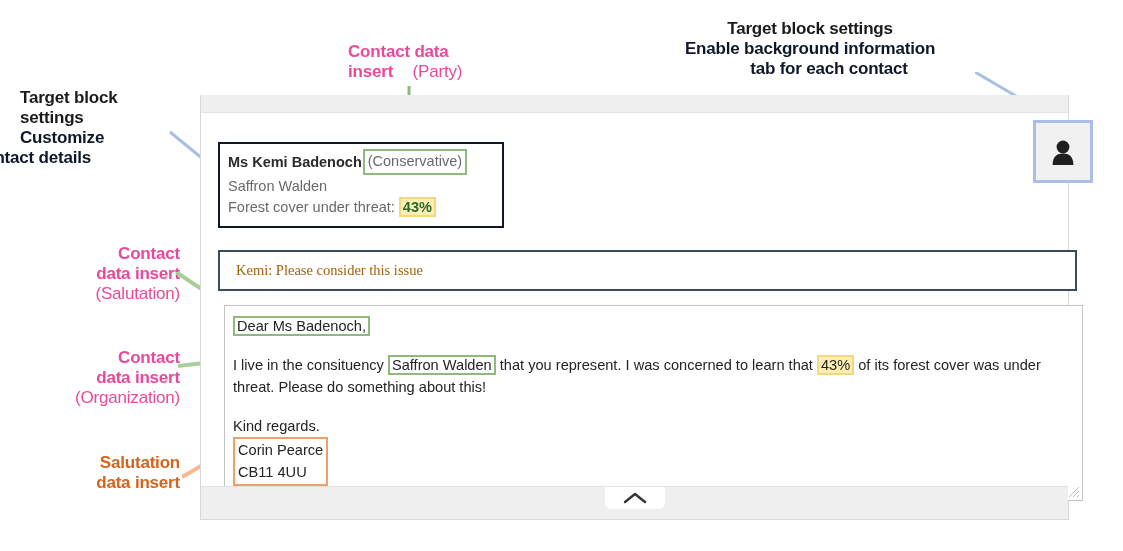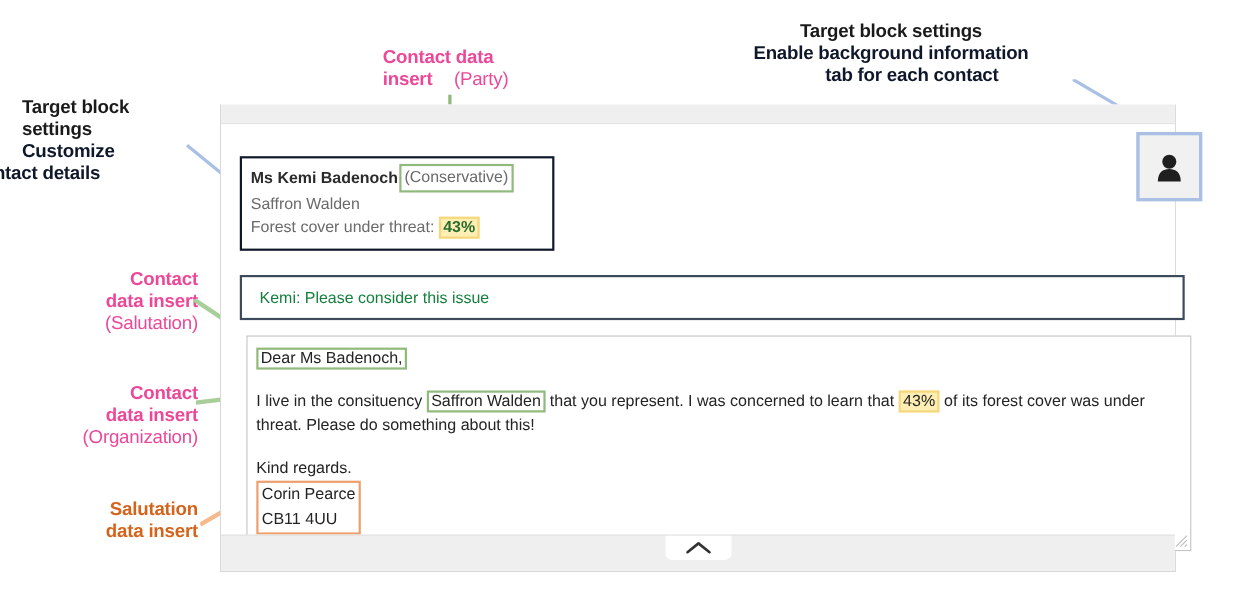--- a/index.html
+++ b/index.html
@@ -110,22 +110,22 @@
   
   #subject-field {
     position:absolute;
     left:17px; top:137px;
     width:859px; height:41px;
     border:2px solid #3c4a5c;
     background:#ffffff;
     display:flex; align-items:center;
     padding-left:16px;
     font-size:14.5px;
-    color:#15803d;
-    font-family:Liberation Sans, sans-serif;
+    color:#a16207;
+    font-family:Liberation Serif, serif;
   }
 
   
   #message-body {
     position:absolute;
     left:23px; top:192px;
     width:859px; height:196px;
     border:1px solid #c4c4c4;
     background:#ffffff;
     padding:9px 10px 0 8px;

